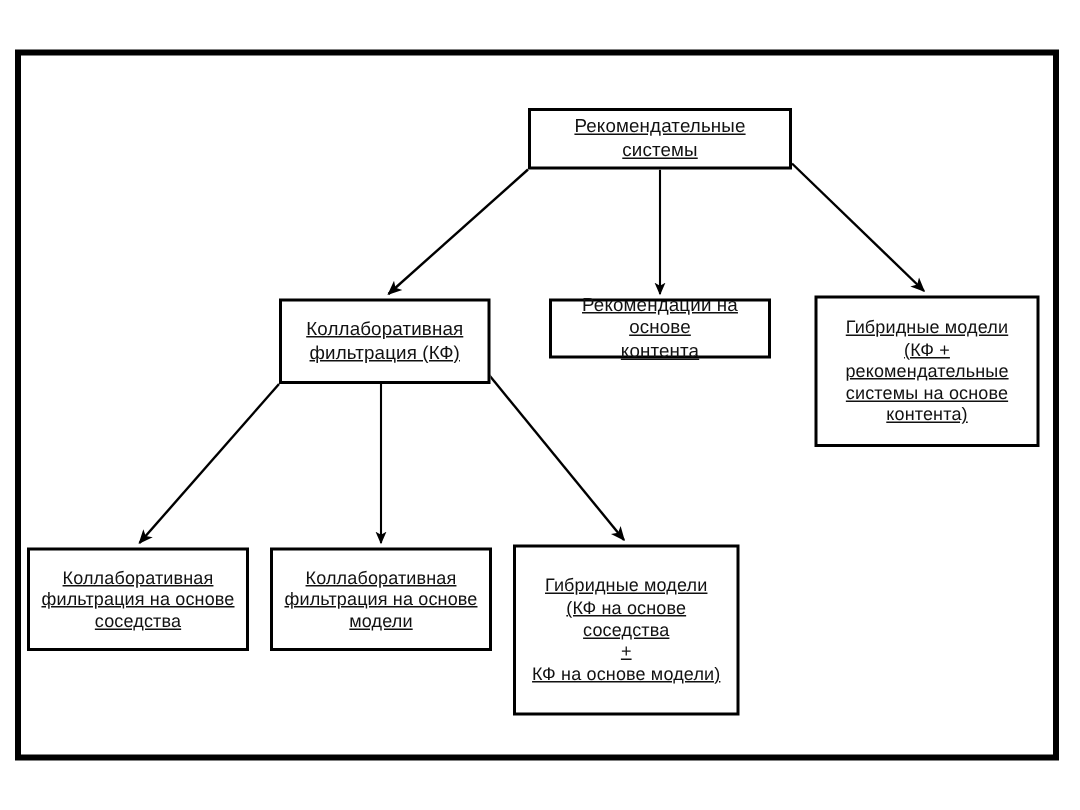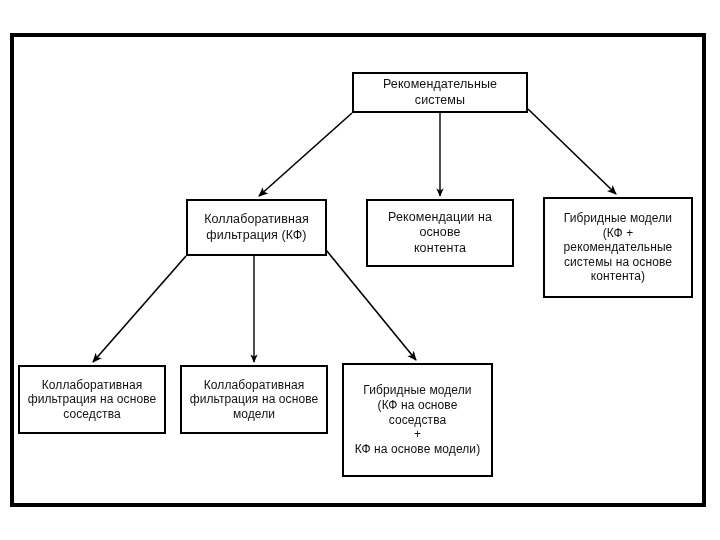--- a/index.html
+++ b/index.html
@@ -46,25 +46,26 @@
     text-align: center;
     color: #111111;
     line-height: 1.22;
     padding: 3px 5px;
     letter-spacing: 0.1px;
   }
   .node .txt {
     display: block;
     width: 100%;
     white-space: pre-line;
+    text-decoration: underline;
   }
   
   #node-root      { left: 352px; top: 72px;  width: 176px; height: 41px;  font-size: 12.5px; }
   #node-cf        { left: 186px; top: 199px; width: 141px; height: 57px;  font-size: 12.5px; }
-  #node-content   { left: 366px; top: 199px; width: 148px; height: 68px;  font-size: 12.5px; }
+  #node-content   { left: 366px; top: 199px; width: 148px; height: 40px;  font-size: 12.5px; }
   #node-hybrid    { left: 543px; top: 197px; width: 150px; height: 101px; font-size: 12px; }
   #node-cf-neigh  { left: 18px;  top: 365px; width: 148px; height: 69px;  font-size: 12px; }
   #node-cf-model  { left: 180px; top: 365px; width: 148px; height: 69px;  font-size: 12px; }
   #node-hybrid-cf { left: 342px; top: 363px; width: 151px; height: 114px; font-size: 12px; }
 </style>
 </head>
 <body>
 
 <div id="slide">
 

